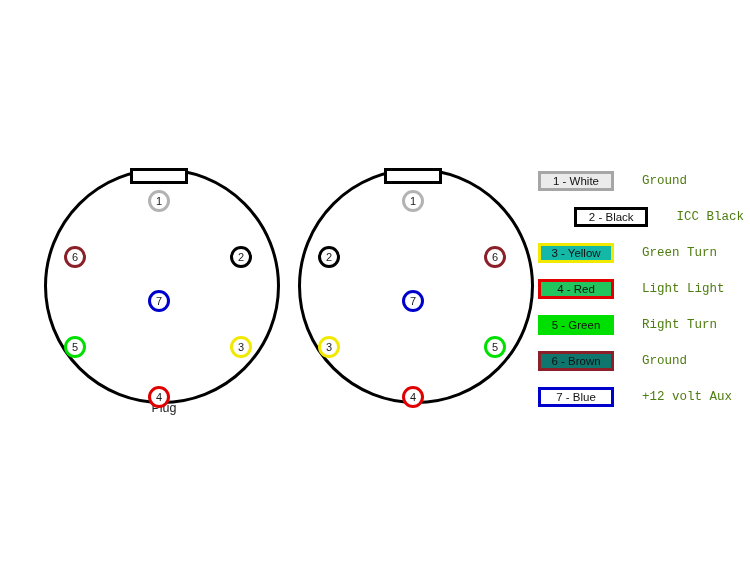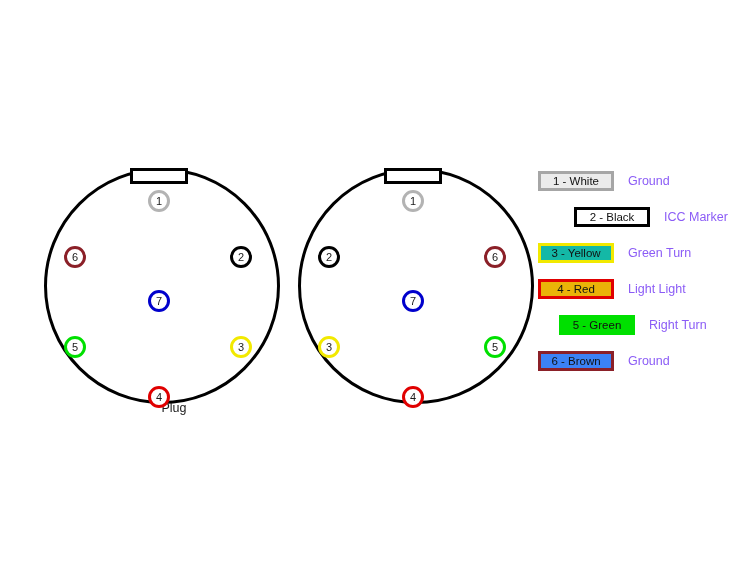--- a/index.html
+++ b/index.html
@@ -76,21 +76,21 @@
     font-size: 11px;
     line-height: 1;
     color: #1a1a1a;
     font-family: "Liberation Sans", sans-serif;
     z-index: 4;
   }
 
   .caption {
     position: absolute;
     top: 255px;
-    left: 12px;
+    left: 2px;
     width: 236px;
     text-align: center;
     font-size: 12.5px;
     color: #1a1a1a;
     font-family: "Liberation Sans", sans-serif;
   }
 
   
   #legend {
     position: absolute;
@@ -114,25 +114,25 @@
     border-style: solid;
     display: flex;
     align-items: center;
     justify-content: center;
     font-size: 11.5px;
     color: #111111;
     white-space: nowrap;
     font-family: "Liberation Sans", sans-serif;
   }
   .legend-function {
-    margin-left: 14px;
+    margin-left: 28px;
     font-size: 12.5px;
-    color: #8b5cf6;
+    color: #4d7c0f;
     white-space: nowrap;
-    font-family: Liberation Sans, sans-serif;
+    font-family: Liberation Mono, monospace;
   }
 </style>
 </head>
 <body>
 
 <div id="diagram-root">
   <div id="connectors-area">
       <div class="connector" id="connector-plug">
         <div class="connector-body">
           <div class="connector-circle"></div>
@@ -161,32 +161,36 @@
         </div>
       </div>
     </div>
   <div id="legend">
       <div class="legend-row">
         <div class="legend-swatch" style="border-color: rgb(166, 166, 166); background: rgb(235, 235, 235); color: rgb(17, 17, 17);">1 - White</div>
         <div class="legend-function">Ground</div>
       </div>
       <div class="legend-row">
         <div class="legend-swatch" style="border-color: rgb(0, 0, 0); background: rgb(255, 255, 255); color: rgb(17, 17, 17); margin-left: 36px;">2 - Black</div>
-        <div class="legend-function">ICC Marker</div>
+        <div class="legend-function">ICC Black</div>
       </div>
       <div class="legend-row">
         <div class="legend-swatch" style="border-color: rgb(242, 233, 0); background: #14b8a6; color: rgb(17, 17, 17);">3 - Yellow</div>
         <div class="legend-function">Green Turn</div>
       </div>
       <div class="legend-row">
-        <div class="legend-swatch" style="border-color: rgb(224, 0, 0); background: #eab308; color: rgb(17, 17, 17); text-align: center;">4 - Red</div>
+        <div class="legend-swatch" style="border-color: rgb(224, 0, 0); background: #22c55e; color: rgb(17, 17, 17); text-align: center;">4 - Red</div>
         <div class="legend-function">Light Light</div>
       </div>
       <div class="legend-row">
-        <div class="legend-swatch" style="border-color: rgb(0, 224, 0); background: rgb(0, 224, 0); color: rgb(17, 17, 17); margin-left: 21px;">5 - Green</div>
+        <div class="legend-swatch" style="border-color: rgb(0, 224, 0); background: rgb(0, 224, 0); color: rgb(17, 17, 17);">5 - Green</div>
         <div class="legend-function">Right Turn</div>
       </div>
       <div class="legend-row">
-        <div class="legend-swatch" style="border-color: rgb(139, 32, 40); background: #3b82f6; color: rgb(17, 17, 17);">6 - Brown</div>
+        <div class="legend-swatch" style="border-color: rgb(139, 32, 40); background: #0f766e; color: rgb(17, 17, 17);">6 - Brown</div>
         <div class="legend-function">Ground</div>
+      </div>
+      <div class="legend-row">
+        <div class="legend-swatch" style="border-color: rgb(0, 0, 204); background: rgb(255, 255, 255); color: rgb(17, 17, 17);">7 - Blue</div>
+        <div class="legend-function">+12 volt Aux</div>
       </div>
     </div>
 </div>
 
 </body></html>

